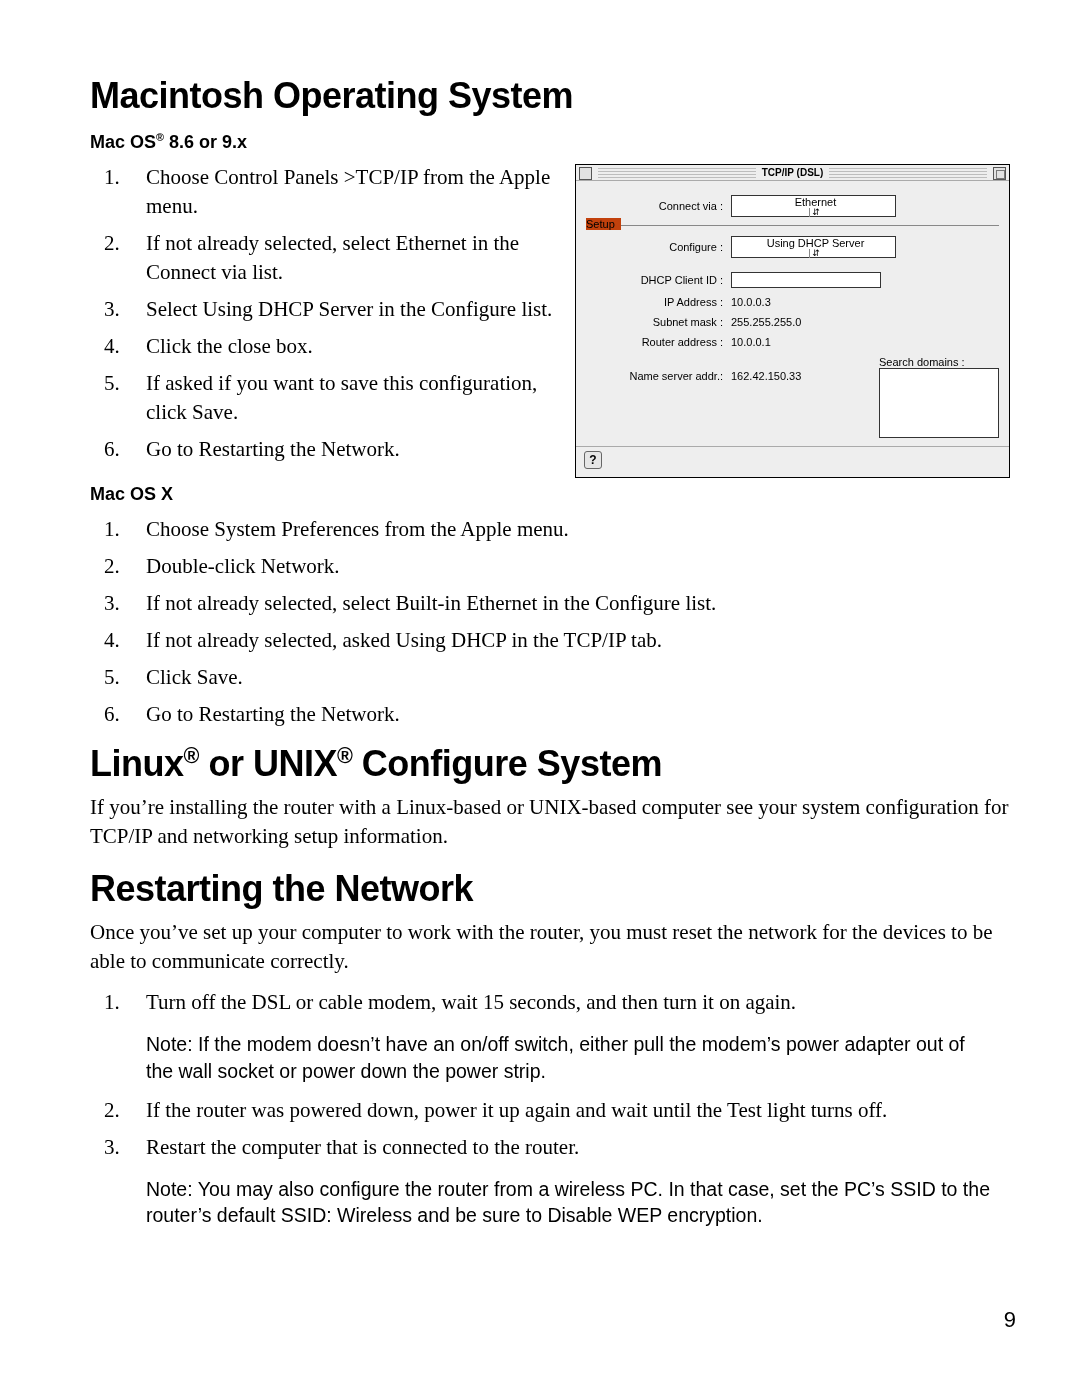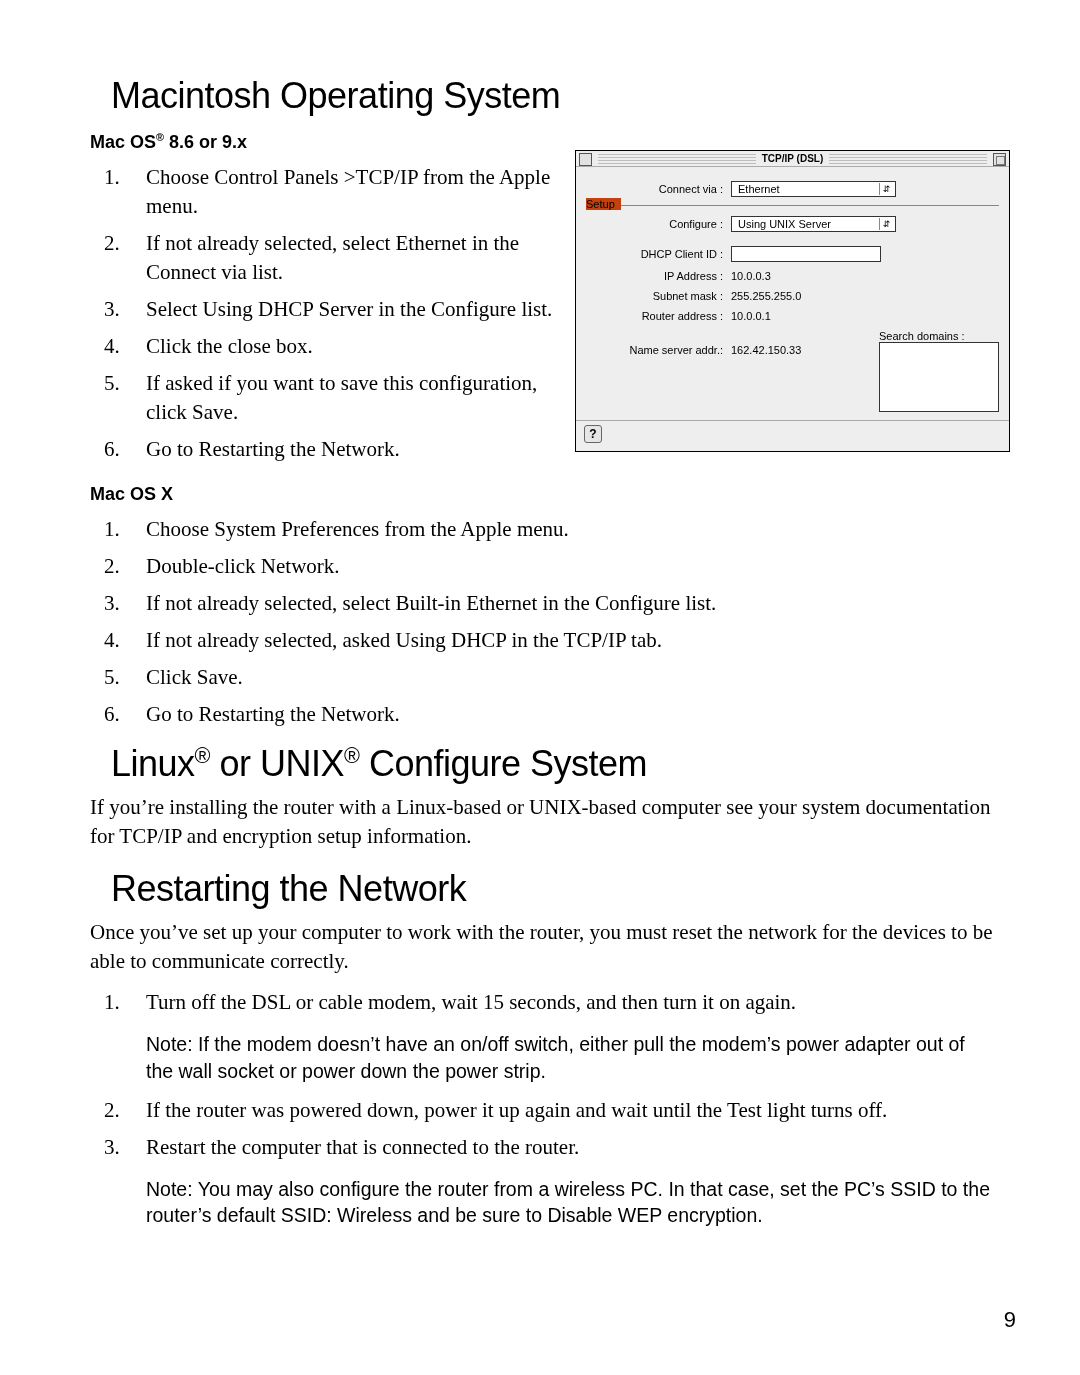--- a/index.html
+++ b/index.html
@@ -7,26 +7,25 @@
     font-family: Georgia, 'Times New Roman', serif;
     background: #fff;
     color: #000;
     width: 1080px;
     height: 1375px;
     padding: 75px 70px 40px 90px;
     position: relative;
   }
   h1 {
     font-family: Arial, Helvetica, sans-serif;
-    font-weight: 400;
+    font-weight: 700;
     font-size: 36px;
     letter-spacing: -0.5px;
     margin-bottom: 8px;
     font-stretch: condensed;
-    margin-left: 21px;
   }
   h2.sub {
     font-family: Arial, Helvetica, sans-serif;
     font-weight: 900;
     font-size: 18px;
     margin-bottom: 10px;
     margin-top: 6px;
     font-stretch: condensed;
   }
   .sup { font-size: 0.6em; vertical-align: super; }
@@ -54,21 +53,21 @@
     margin-bottom: 12px;
   }
   .note {
     font-family: Arial, Helvetica, sans-serif;
     font-size: 19.5px;
     line-height: 1.35;
     margin: 10px 0 12px 56px;
     max-width: 820px;
   }
   .note2 { max-width: 850px; }
-  .row1 { display: flex; gap: 10px; align-items: center; }
+  .row1 { display: flex; gap: 10px; align-items: flex-end; }
   .row1 .left { flex: 1; max-width: 485px; }
   .row1 .right { flex: 0 0 auto; }
   .dialog {
     width: 435px;
     border: 1px solid #000;
     background: #eee;
     font-family: Arial, Helvetica, sans-serif;
     font-size: 11px;
     color: #000;
   }
@@ -96,23 +95,23 @@
   .dlg-title .box-r { right: 3px; }
   .dlg-title .box-r::after {
     content:""; position:absolute; left:2px; top:2px; width:7px; height:7px;
     border:1px solid #777;
   }
   .dlg-body { padding: 6px 10px 8px 10px; }
   .dlg-row { display: flex; align-items: center; margin: 8px 0; }
   .dlg-lbl { width: 145px; text-align: right; padding-right: 8px; }
   .dlg-val { flex: 0 0 auto; }
   .dlg-select {
-    background: #fff; border: 1px solid #333; height: 16px;
+    background: #fff; border: 1px solid #333; height: 22px;
     display: inline-flex; align-items: center; justify-content: space-between;
-    padding: 0 2px 0 6px; font-size: 11px;
+    padding: 0 2px 0 6px; font-size: 11px; flex-direction: column;
   }
   .sel-w1 { width: 165px; }
   .sel-w2 { width: 165px; }
   .sel-arrow {
     width: 14px; height: 12px; border-left: 1px solid #888;
     display: inline-flex; align-items: center; justify-content: center;
     font-size: 9px; line-height: 1;
   }
   .dlg-input { background: #fff; border: 1px solid #333; height: 16px; width: 150px; display:inline-block;}
   .fieldset {
@@ -187,21 +186,21 @@
           <div class="dlg-select sel-w1">
             <span>Ethernet</span>
             <span class="sel-arrow">⇵</span>
           </div>
         </div>
         <div class="fieldset">
           <div class="fieldset-lbl">Setup</div>
           <div class="dlg-row">
             <div class="dlg-lbl">Configure :</div>
             <div class="dlg-select sel-w2">
-              <span>Using UNIX Server</span>
+              <span>Using DHCP Server</span>
               <span class="sel-arrow">⇵</span>
             </div>
           </div>
           <div class="dlg-row" style="margin-top:14px;">
             <div class="dlg-lbl">DHCP Client ID :</div>
             <div class="dlg-input"></div>
           </div>
           <div class="dlg-row">
             <div class="dlg-lbl">IP Address :</div>
             <div class="dlg-val">10.0.0.3</div>
@@ -258,21 +257,21 @@
     </li>
   <li>
       <span class="num">6.</span>
       <span class="txt">Go to Restarting the Network.</span>
     </li>
 </ol>
 
 <h1>
   <span>Linux</span><span class="sup">®</span><span> or UNIX</span><span class="sup">®</span><span> Configure System</span>
 </h1>
-<p class="body">If you’re installing the router with a Linux-based or UNIX-based computer see your system documentation for TCP/IP and encryption setup information.</p>
+<p class="body">If you’re installing the router with a Linux-based or UNIX-based computer see your system configuration for TCP/IP and networking setup information.</p>
 
 <h1 style="margin-top:18px;">Restarting the Network</h1>
 <p class="body">Once you’ve set up your computer to work with the router, you must reset the network for the devices to be able to communicate correctly.</p>
 
 <ol class="steps">
   <li>
       <span class="num">1.</span>
       <span class="txt">Turn off the DSL or cable modem, wait 15 seconds, and then turn it on again.</span>
     </li>
 </ol>

